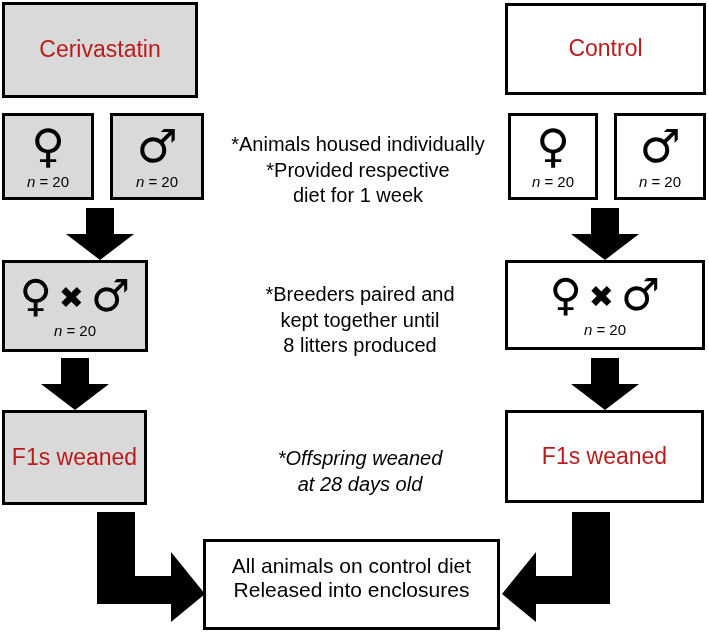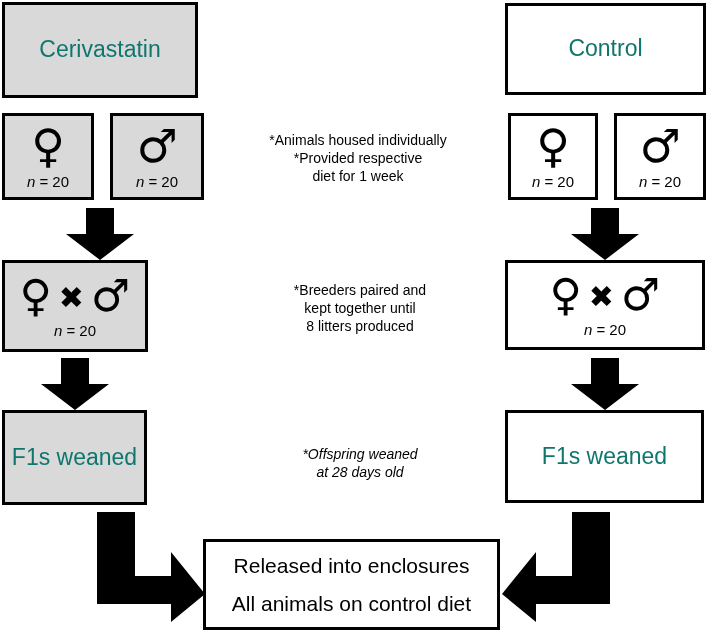--- a/index.html
+++ b/index.html
@@ -21,21 +21,21 @@
     border: 3px solid #000000;
     background: #ffffff;
     display: flex;
     flex-direction: column;
     align-items: center;
     justify-content: center;
   }
   .box.gray { background: #d9d9d9; }
   .box-label {
     font-size: 23px;
-    color: #0f766e;
+    color: #b91c1c;
     line-height: 1.1;
     text-align: center;
   }
   .symbol-row {
     display: flex;
     flex-direction: row;
     align-items: center;
     justify-content: center;
   }
   .gsym {
@@ -58,21 +58,21 @@
   .nlabel {
     font-size: 15px;
     color: #000;
     margin-top: 4px;
     white-space: nowrap;
   }
   .nlabel .nit { font-style: italic; }
   .annot {
     position: absolute;
     text-align: center;
-    font-size: 14px;
+    font-size: 20px;
     line-height: 1.28;
     color: #000;
     white-space: pre-line;
   }
   .arrow-svg {
     position: absolute;
     overflow: visible;
   }
   .bottom-text-line {
     font-size: 21px;
@@ -169,17 +169,17 @@
 
   <div class="box" style="left:505px; top:410px; width:199px; height:93px;">
     <div class="box-label">F1s weaned</div>
   </div>
 
   <svg class="arrow-svg" style="left:500px; top:512px;" width="110" height="112" viewBox="0 0 110 112">
     <polygon points="110,0 72,0 72,64 36,64 36,40 2,82 36,110 36,92 110,92" fill="#000000"></polygon>
   </svg>
 
   <div class="box" style="left:203px; top:539px; width:297px; height:91px;">
+    <div class="bottom-text-line">All animals on control diet</div>
     <div class="bottom-text-line" style="margin-bottom:14px;">Released into enclosures</div>
-    <div class="bottom-text-line">All animals on control diet</div>
   </div>
 
 </div>
 
 </body></html>

